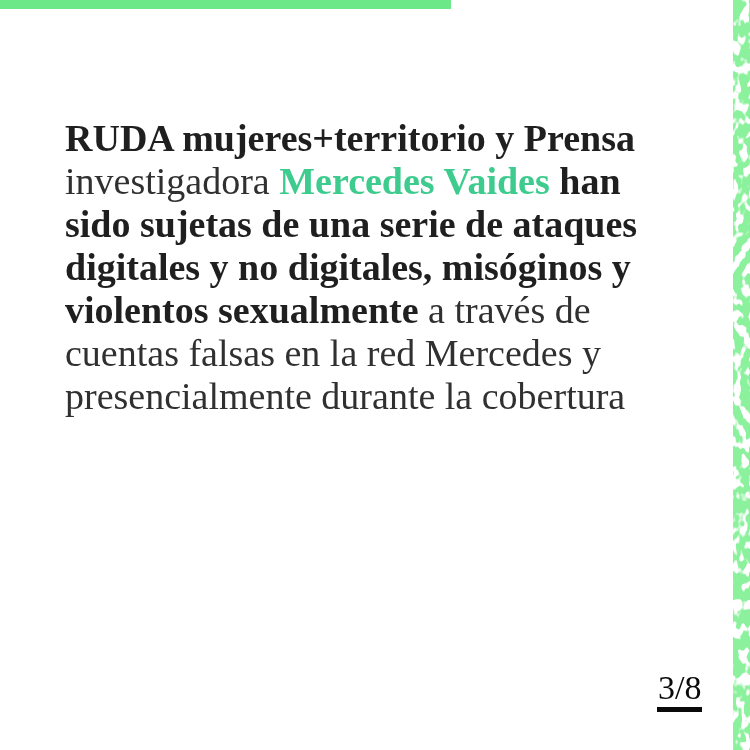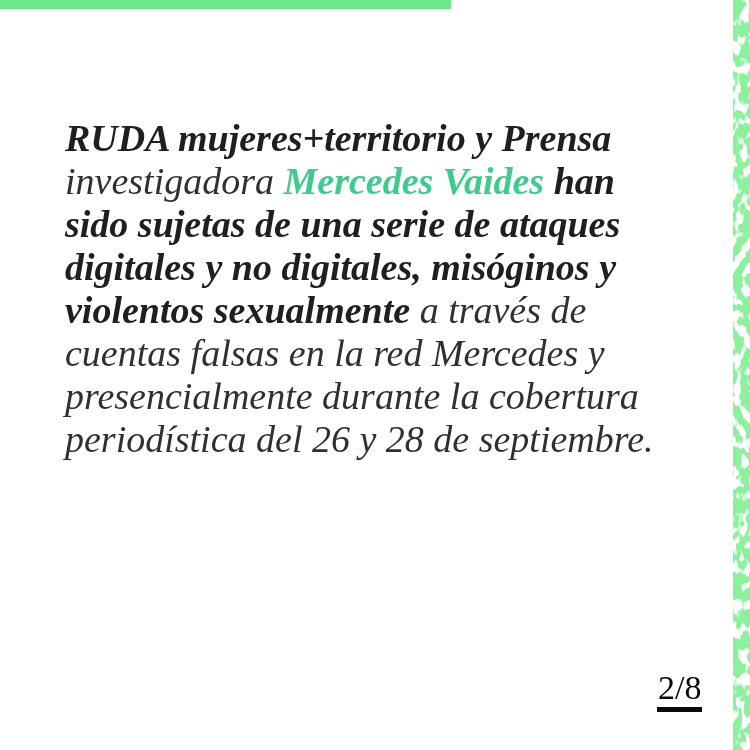--- a/index.html
+++ b/index.html
@@ -25,21 +25,21 @@
   }
   .body-text {
     position: absolute;
     left: 65px; top: 117px;
     width: 610px;
     font-size: 38px;
     line-height: 43px;
     color: var(--reg-color, #303030);
     letter-spacing: 0px;
   }
-  .body-text .line { white-space: nowrap; font-style: italic; }
+  .body-text .line { white-space: nowrap; }
   .seg-r  { color: var(--reg-color, #303030); }
   .seg-b  { font-weight: bold; color: var(--bold-color, #1f1f1f); }
   .seg-g  { color: var(--green-color, #3dcb8e); }
   .seg-gb { color: var(--green-color, #3dcb8e); font-weight: bold; text-align: center; }
   .page-indicator {
     position: absolute;
     left: 657px; top: 670px;
     display: inline-block;
     font-size: 34px;
     line-height: 36px;
@@ -67,20 +67,19 @@
   </svg>
 
   <div class="body-text">
       <div class="line"><span class="seg-b">RUDA mujeres+territorio y Prensa</span></div>
       <div class="line"><span class="seg-r">investigadora </span><span class="seg-gb">Mercedes Vaides</span><span class="seg-b"> han</span></div>
       <div class="line"><span class="seg-b">sido sujetas de una serie de ataques</span></div>
       <div class="line"><span class="seg-b">digitales y no digitales, misóginos y</span></div>
       <div class="line"><span class="seg-b">violentos sexualmente</span><span class="seg-r"> a través de</span></div>
       <div class="line"><span class="seg-r">cuentas falsas en la red Mercedes y</span></div>
       <div class="line"><span class="seg-r">presencialmente durante la cobertura</span></div>
-      <div class="line"><span class="seg-r">periodística del 26 y 28 de septiembre.</span></div>
     </div>
 
   <div class="page-indicator">
-    <span>2/8</span>
+    <span>3/8</span>
   </div>
 
 </div>
 
 </body></html>

